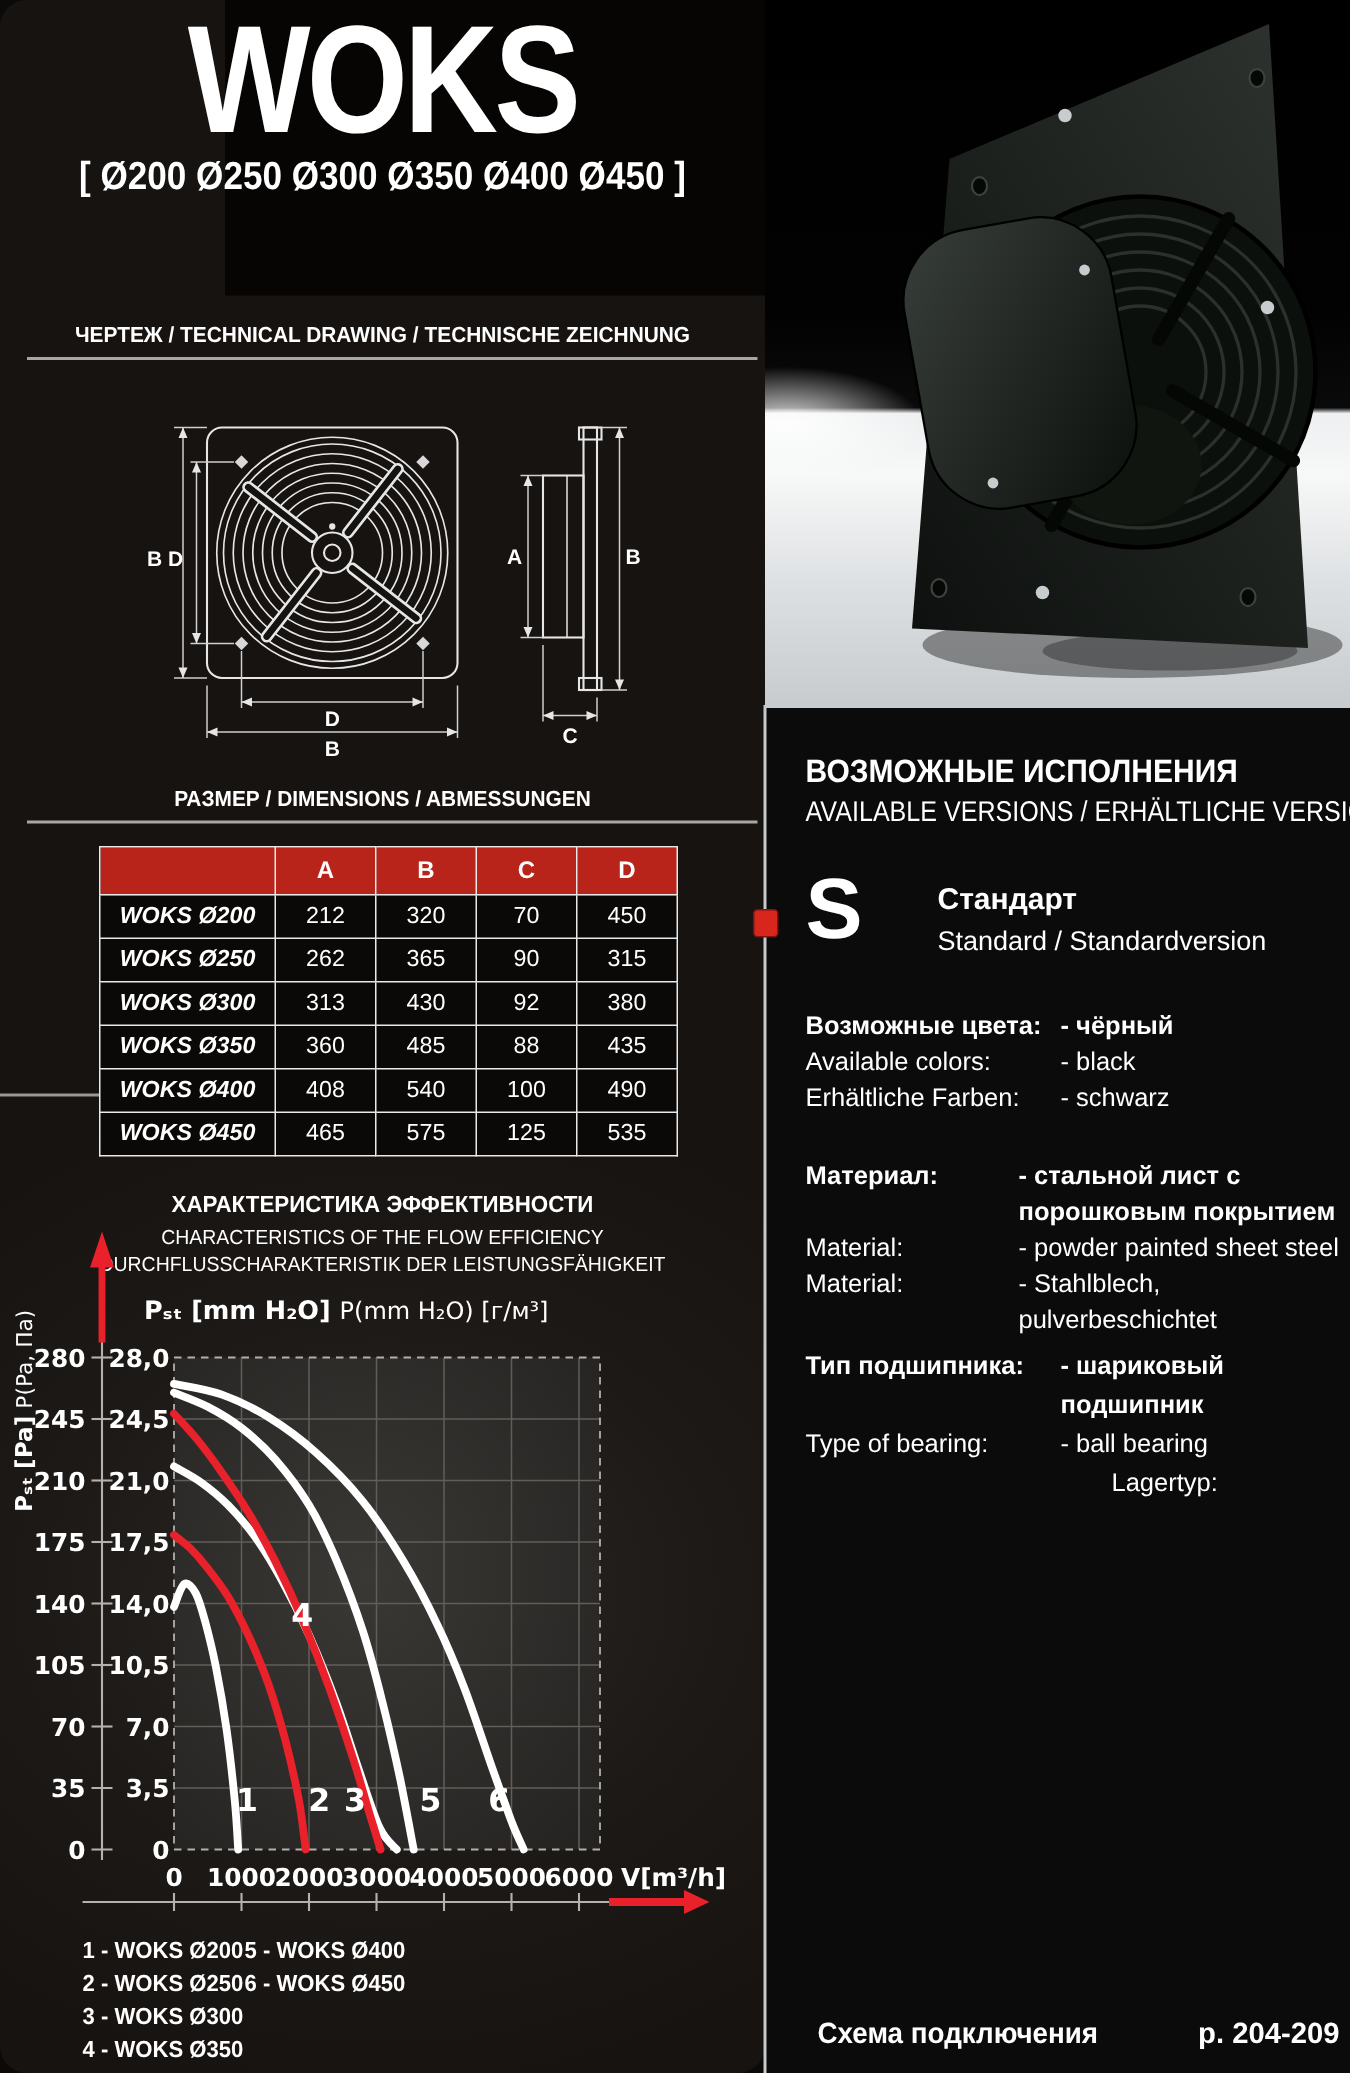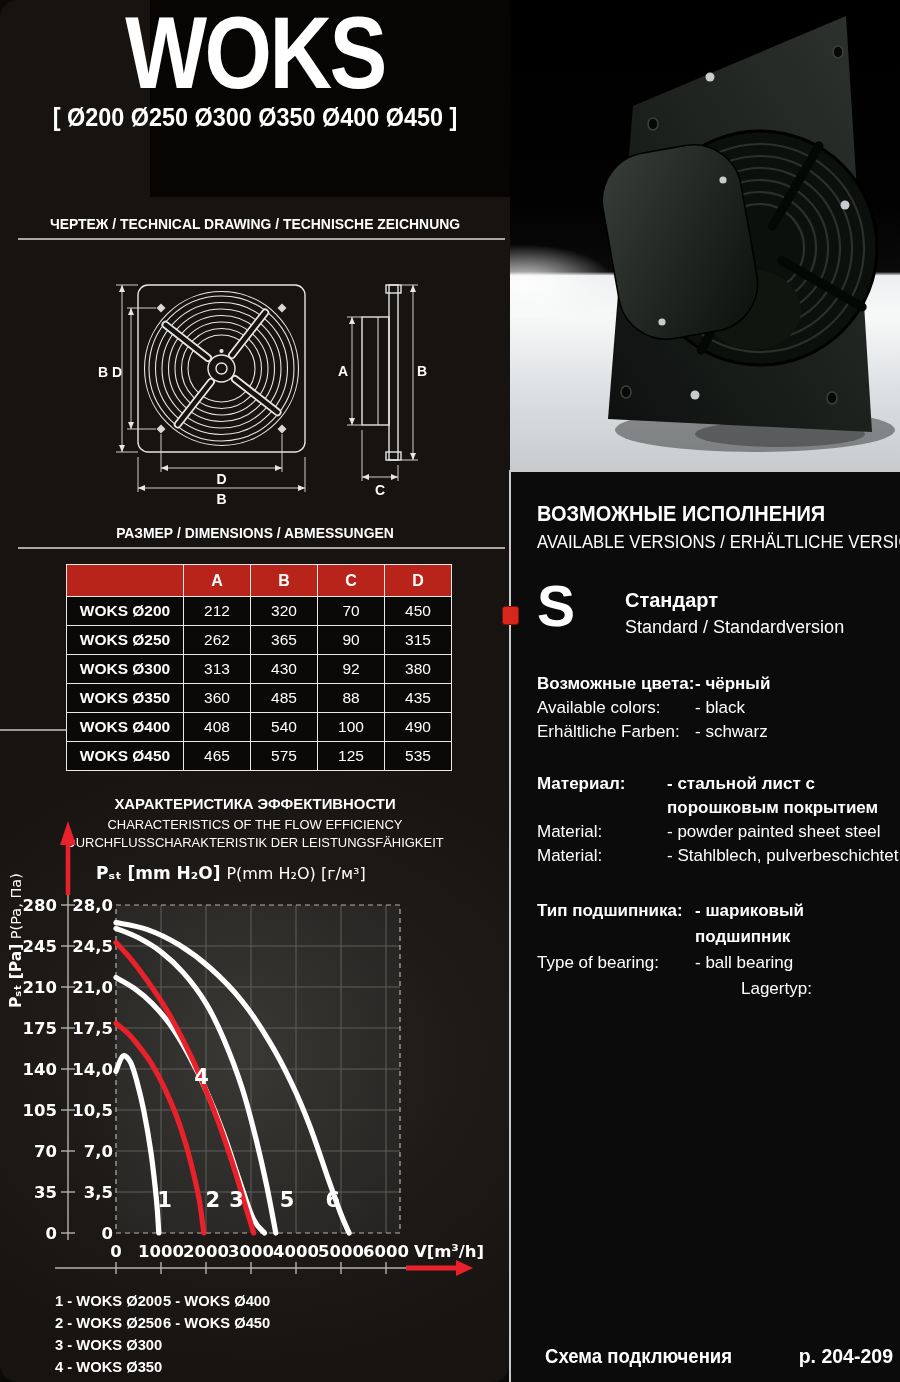--- a/index.html
+++ b/index.html
@@ -15,21 +15,21 @@
          font-size:26px;font-weight:bold;transform:scaleX(.9);white-space:nowrap;}
   .sec-head{position:absolute;left:0;width:510px;text-align:center;font-weight:bold;
             font-size:14.5px;transform:scaleX(.96);white-space:nowrap;}
   .rule{position:absolute;left:18px;width:487px;height:2px;background:#a9a7a4;}
   #drawing-svg{position:absolute;left:0;top:255px;}
   .dims-table{position:absolute;left:66px;top:564px;border-collapse:collapse;}
   .dims-table th,.dims-table td{border:1.5px solid #e9e9e9;text-align:center;}
   .dims-table th{background:#b8231a;width:64px;height:29px;font-size:16px;color:#fff;}
   .dims-table th.corner{width:114px;}
   .dims-table td{height:26px;background:#0a0908;font-size:15.5px;}
-  .dims-table td.name{font-weight:bold;}
+  .dims-table td.name{font-weight:bold;font-style:italic;}
   .stray{position:absolute;left:0;top:729px;width:66px;height:2px;background:#9a9896;}
   .chart-title{position:absolute;left:0;top:795px;width:510px;text-align:center;transform:scaleX(.96);}
   .ct1{font-size:15.5px;font-weight:bold;}
   .ct2{font-size:13.5px;margin-top:4px;}
   .ct3{font-size:13.5px;margin-top:3px;}
   .y-rot{position:absolute;left:7px;top:1008px;transform:rotate(-90deg);transform-origin:0 0;
          white-space:nowrap;font-family:"DejaVu Sans",sans-serif;font-size:14.5px;}
   .y-rot b{font-size:15.5px;}
   #chart-holder{position:absolute;left:0;top:815px;width:510px;height:480px;}
   .legend-col{position:absolute;top:1292px;font-weight:bold;font-size:15.5px;transform:scaleX(.95);transform-origin:left top;}
@@ -45,21 +45,21 @@
   .red-marker{position:absolute;left:-8px;top:606px;width:15px;height:17px;background:#d7271d;
               border:1px solid #7e120e;border-radius:3px;}
   .v-title{position:absolute;left:27px;top:502px;font-size:21.5px;font-weight:bold;
            transform:scaleX(.93);transform-origin:left top;white-space:nowrap;}
   .v-sub{position:absolute;left:27px;top:531px;font-size:19px;
          transform:scaleX(.88);transform-origin:left top;white-space:nowrap;}
   .v-code{position:absolute;left:27px;top:578px;font-size:57px;font-weight:bold;line-height:1;}
   .v-name{position:absolute;left:115px;top:589px;font-size:20px;font-weight:bold;}
   .v-name-tr{position:absolute;left:115px;top:617px;font-size:18px;}
   .spec-group{position:absolute;left:27px;width:362px;}
-  .spec-row{display:flex;font-size:17px;line-height:24px;}
+  .spec-row{display:flex;font-size:17px;line-height:24px;gap:12px;}
   .spec-row .lb{flex:none;}
   .spec-row .vl{flex:1;}
   .spec-row.b .lb,.spec-row.b .vl{font-weight:bold;}
   #sg0{top:672px;} #sg1{top:772px;} #sg2{top:898px;}
   #sg0 .lb{width:158px;} #sg1 .lb{width:130px;} #sg2 .lb{width:158px;}
   #sg2 .spec-row{line-height:26px;justify-content:flex-end;}
   .footer-l{position:absolute;left:35px;top:1345px;font-size:19.5px;font-weight:bold;
             transform:scaleX(.95);transform-origin:left top;white-space:nowrap;}
   .footer-r{position:absolute;right:7px;top:1345px;font-size:19.5px;font-weight:bold;}
 </style>

